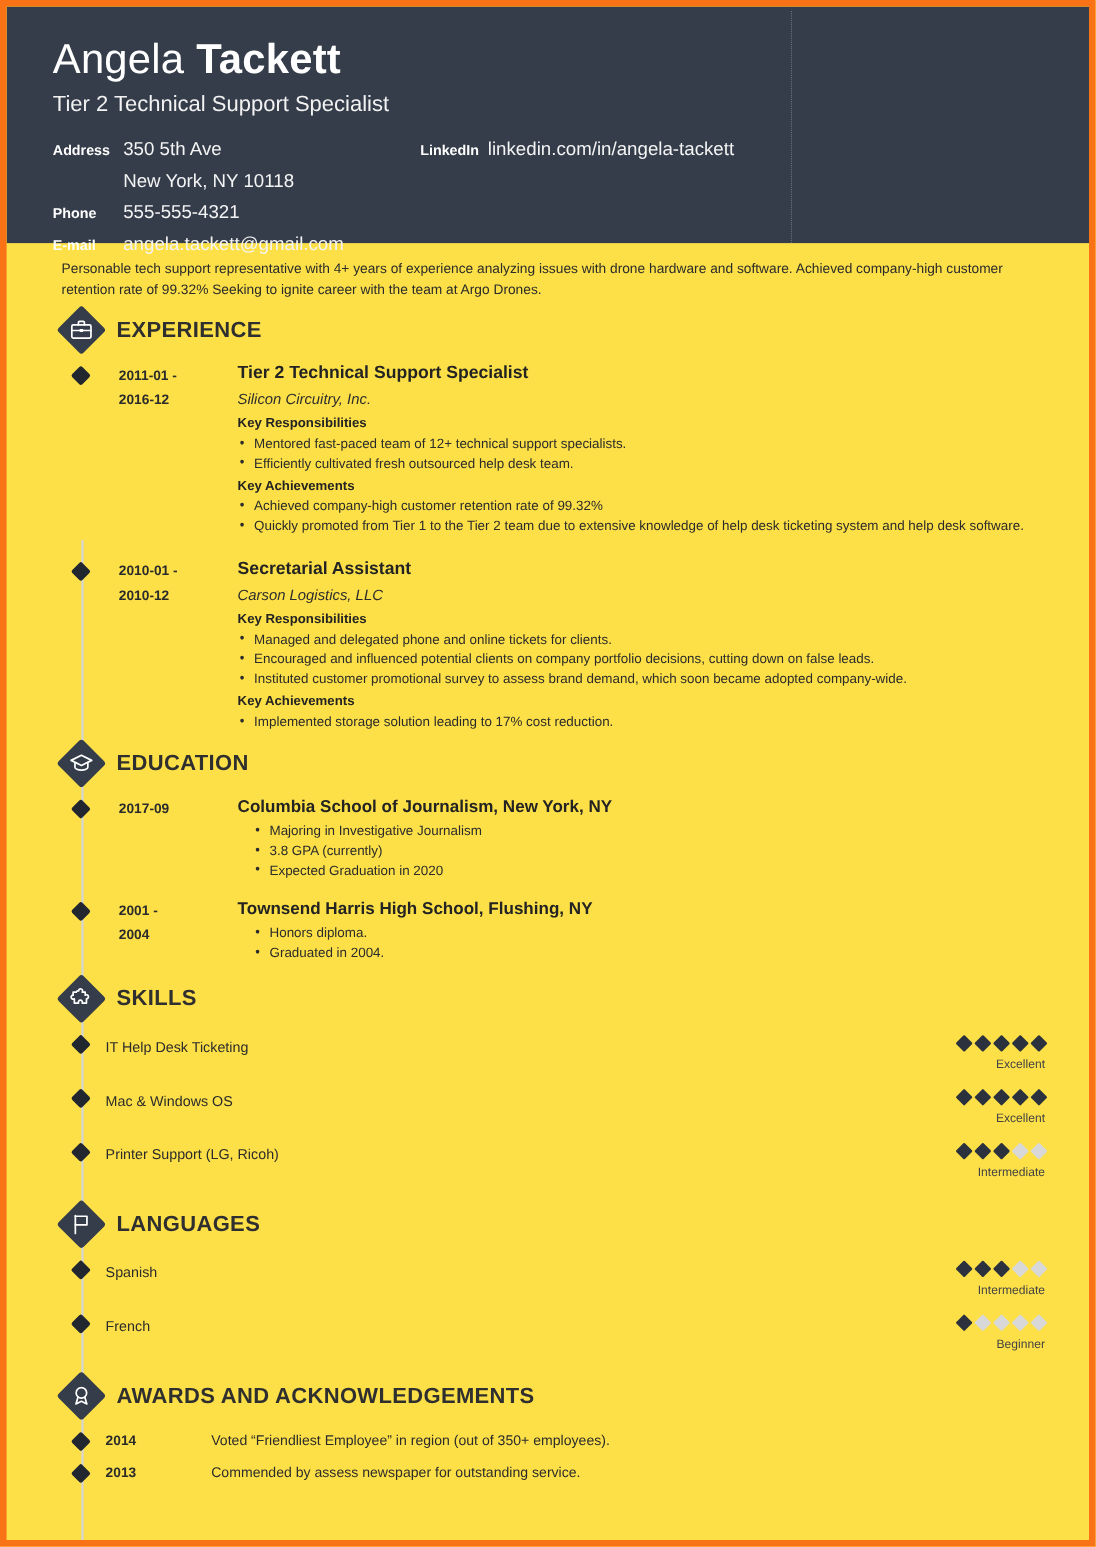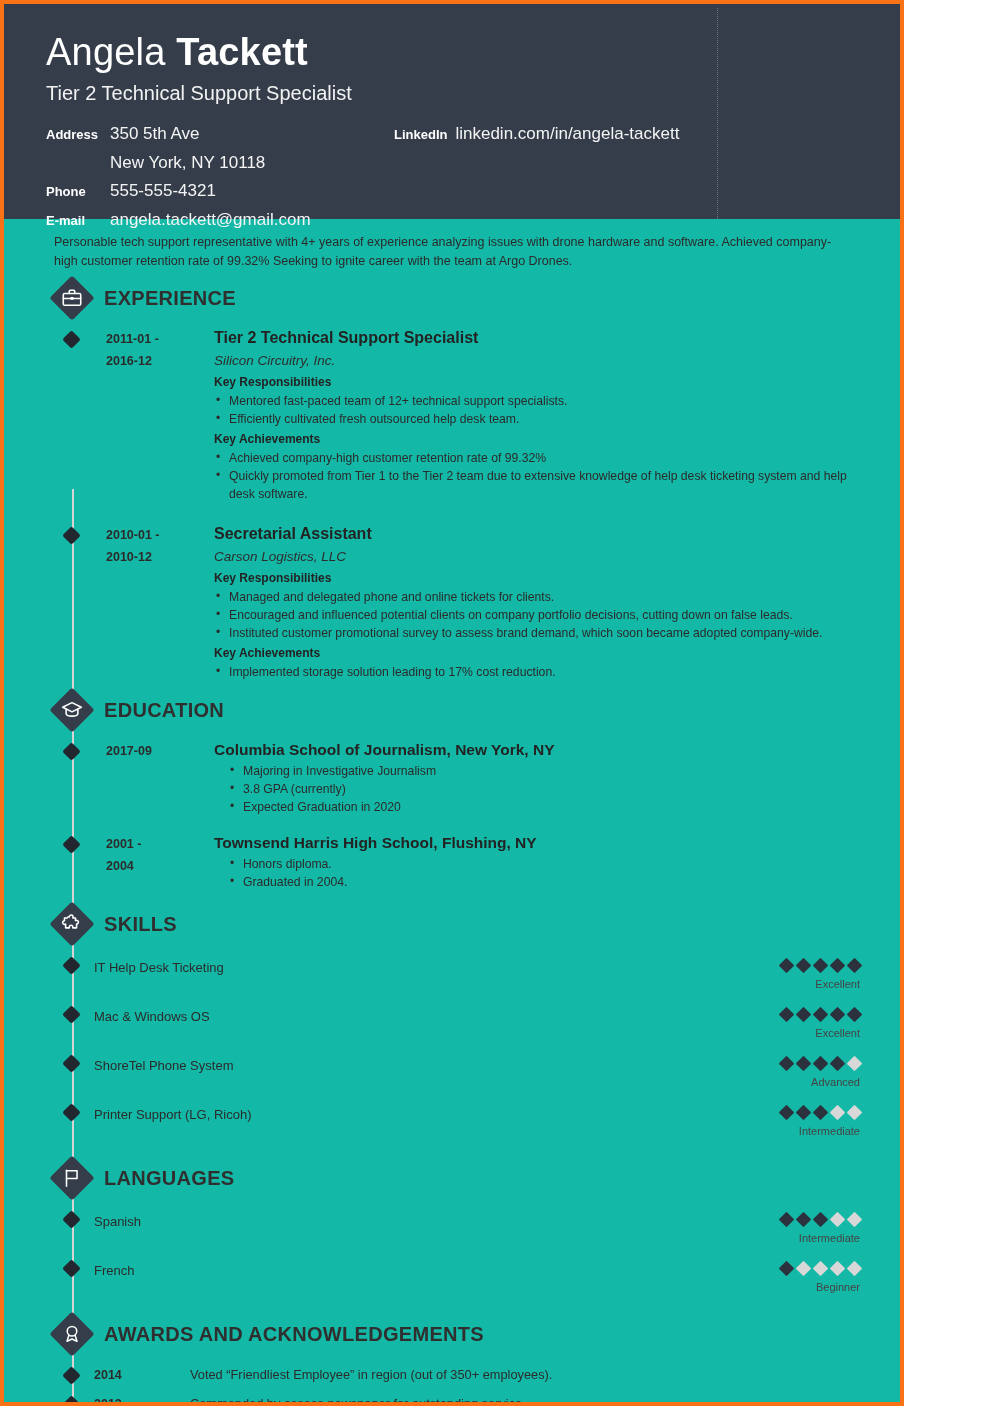--- a/index.html
+++ b/index.html
@@ -7,24 +7,24 @@
   body {
     width: 996px;
     height: 1406px;
     background: #ffffff;
     font-family: "Liberation Sans", sans-serif;
     overflow: hidden;
   }
 
   .page {
     position: relative;
-    width: 904px;
+    width: 996px;
     height: 1406px;
-    background: #14b8a6;
-    border: 4px solid #f97316;
+    background: #fde047;
+    border: 6px solid #f97316;
     overflow: hidden;
   }
 
   
   .header {
     position: relative;
     background: #353d4a;
     height: 215px;
     padding: 26px 0 0 42px;
     color: #ffffff;
@@ -71,21 +71,21 @@
     width: 64px;
     flex: 0 0 auto;
   }
   .contact-value {
     font-weight: 400;
     font-size: 17px;
     color: #f4f4f4;
   }
   .contact-right {
     position: absolute;
-    left: 348px;
+    left: 334px;
     top: 0;
     display: flex;
     align-items: baseline;
     font-size: 13px;
     line-height: 20px;
   }
   .contact-right .contact-label { width: auto; margin-right: 8px; }
 
   
   .body-area {
@@ -505,30 +505,20 @@
         <div class="entry-bullet">
             <div class="sm-diamond"></div>
           </div>
         <div class="skill-name">Mac &amp; Windows OS</div>
         <div class="rating">
           <span class="dots"><span class="dot on"></span><span class="dot on"></span><span class="dot on"></span><span class="dot on"></span><span class="dot on"></span></span>
           <span class="rating-label">Excellent</span>
         </div>
       </div>
 
-      <div class="skill-row">
-        <div class="entry-bullet">
-            <div class="sm-diamond"></div>
-          </div>
-        <div class="skill-name">ShoreTel Phone System</div>
-        <div class="rating">
-          <span class="dots"><span class="dot on"></span><span class="dot on"></span><span class="dot on"></span><span class="dot on"></span><span class="dot off"></span></span>
-          <span class="rating-label">Advanced</span>
-        </div>
-      </div>
 
       <div class="skill-row">
         <div class="entry-bullet">
             <div class="sm-diamond"></div>
           </div>
         <div class="skill-name">Printer Support (LG, Ricoh)</div>
         <div class="rating">
           <span class="dots"><span class="dot on"></span><span class="dot on"></span><span class="dot on"></span><span class="dot off"></span><span class="dot off"></span></span>
           <span class="rating-label">Intermediate</span>
         </div>

